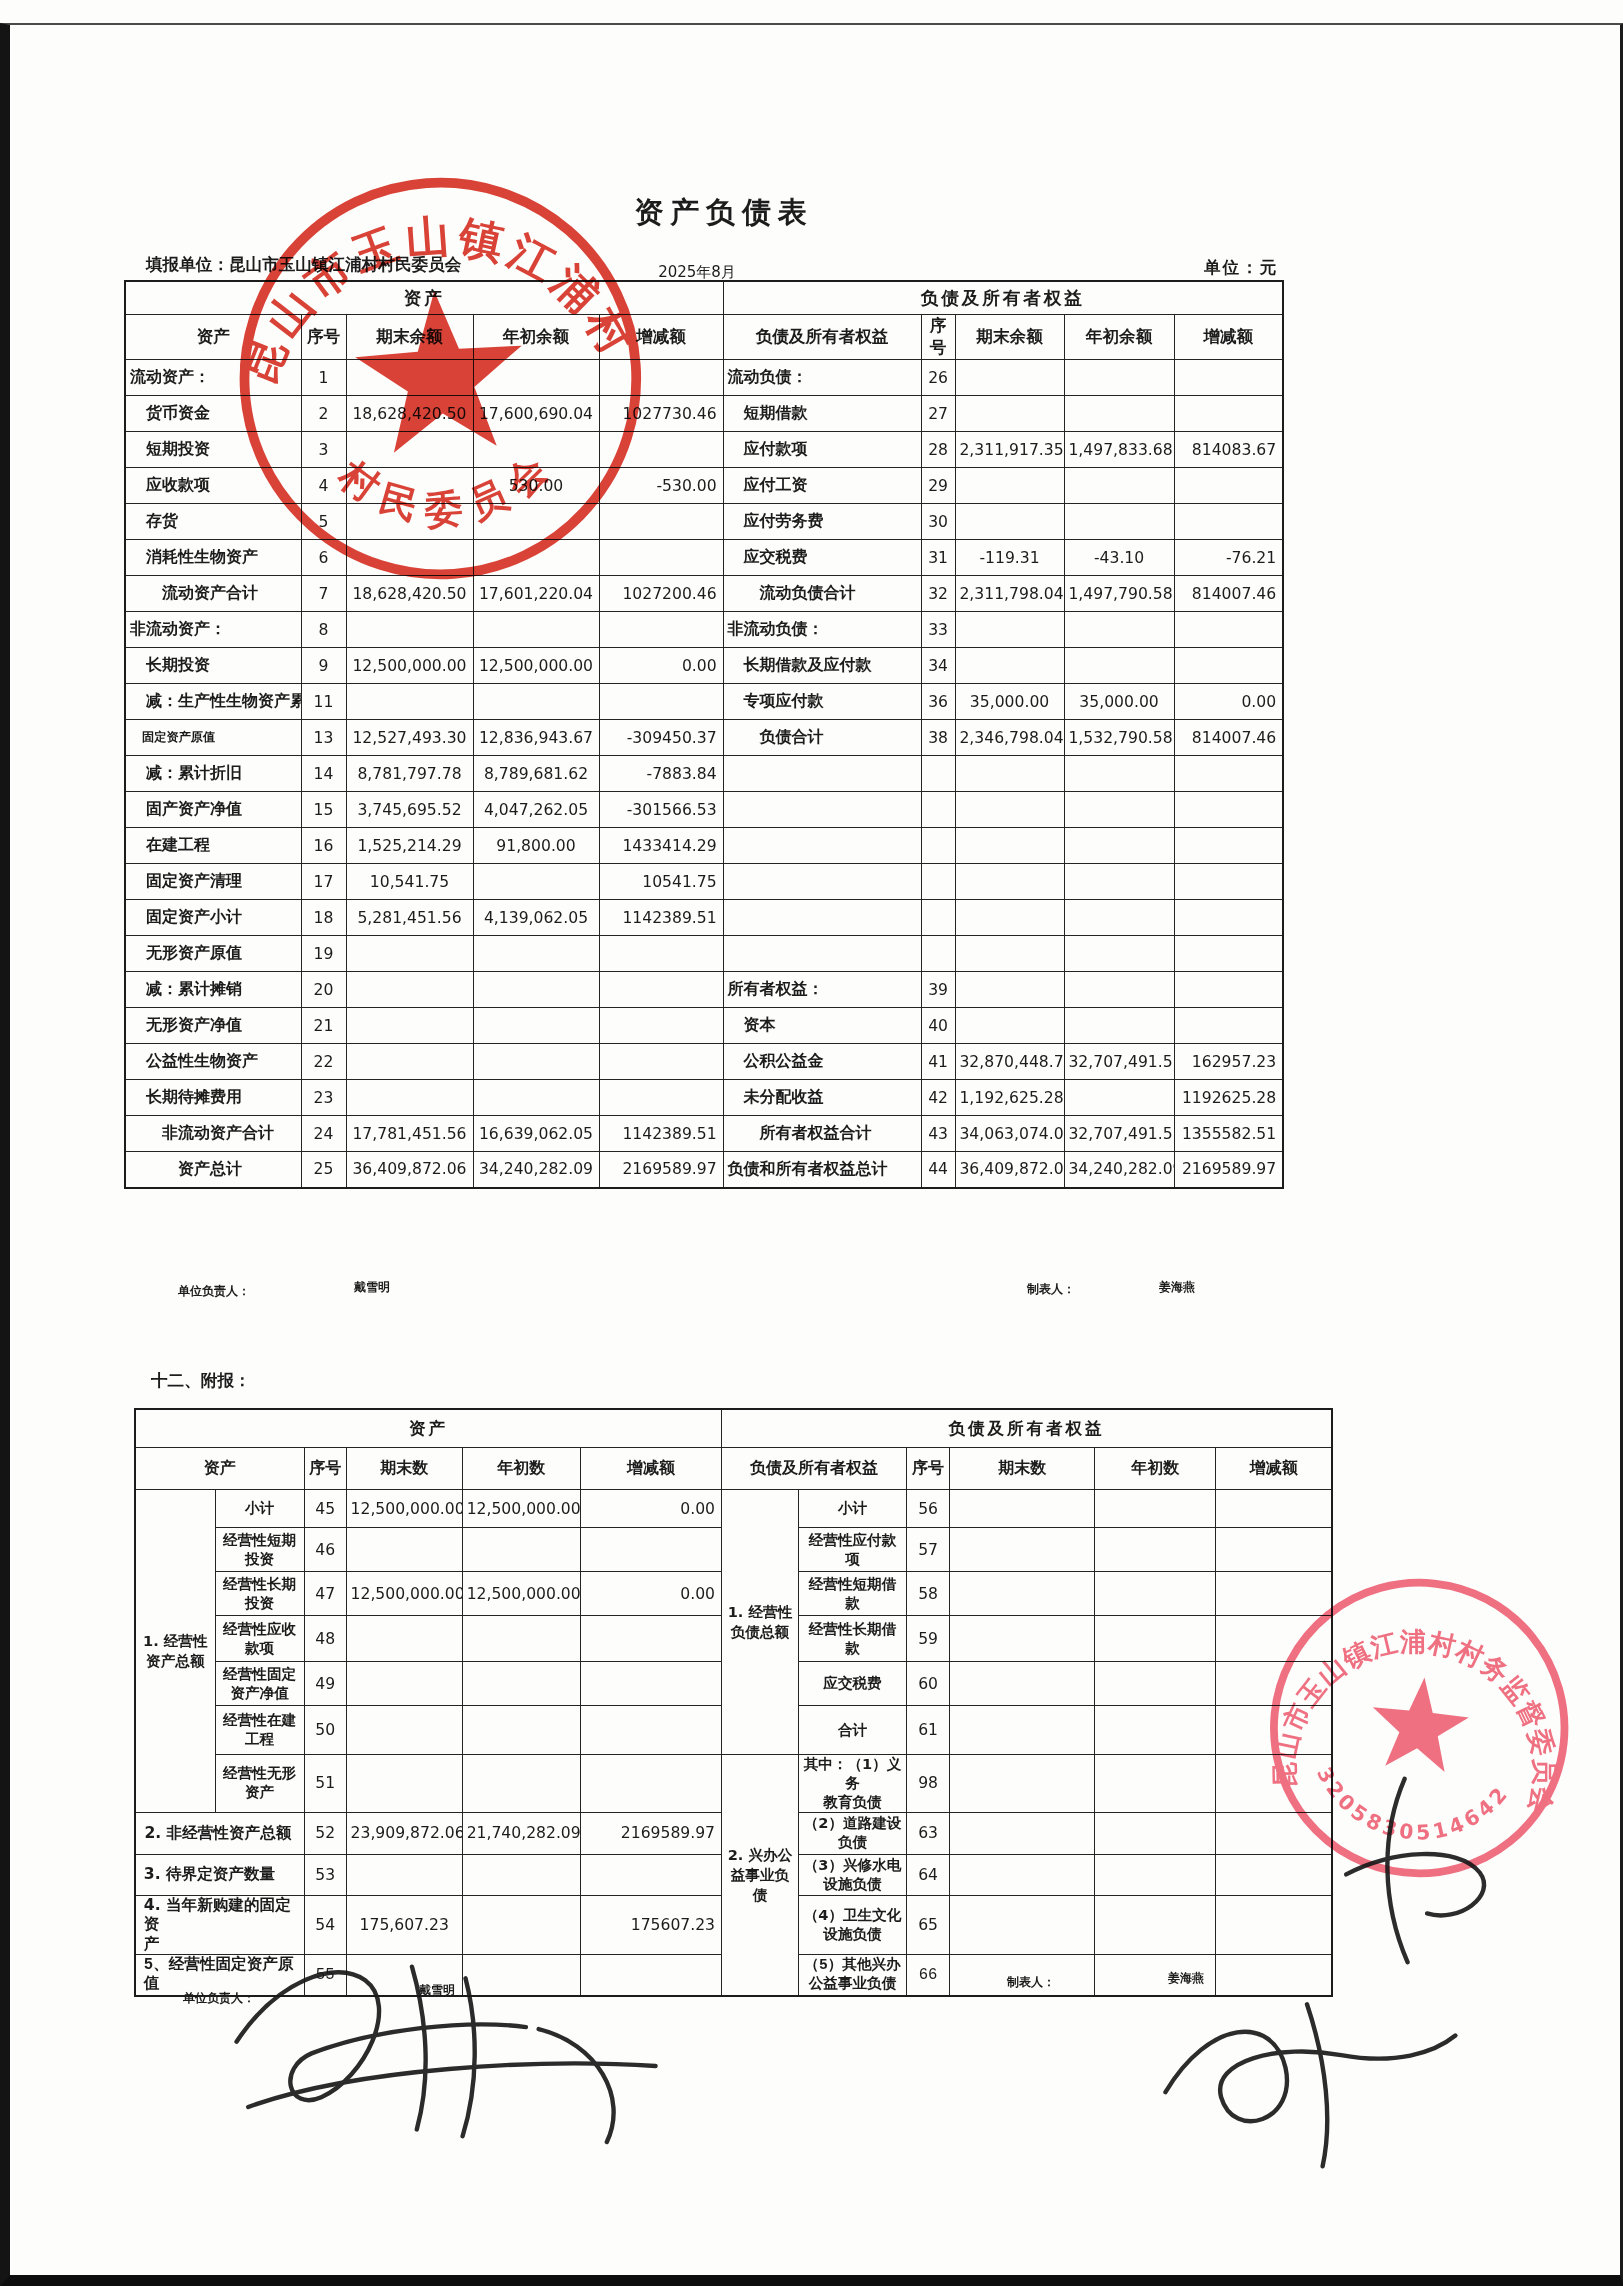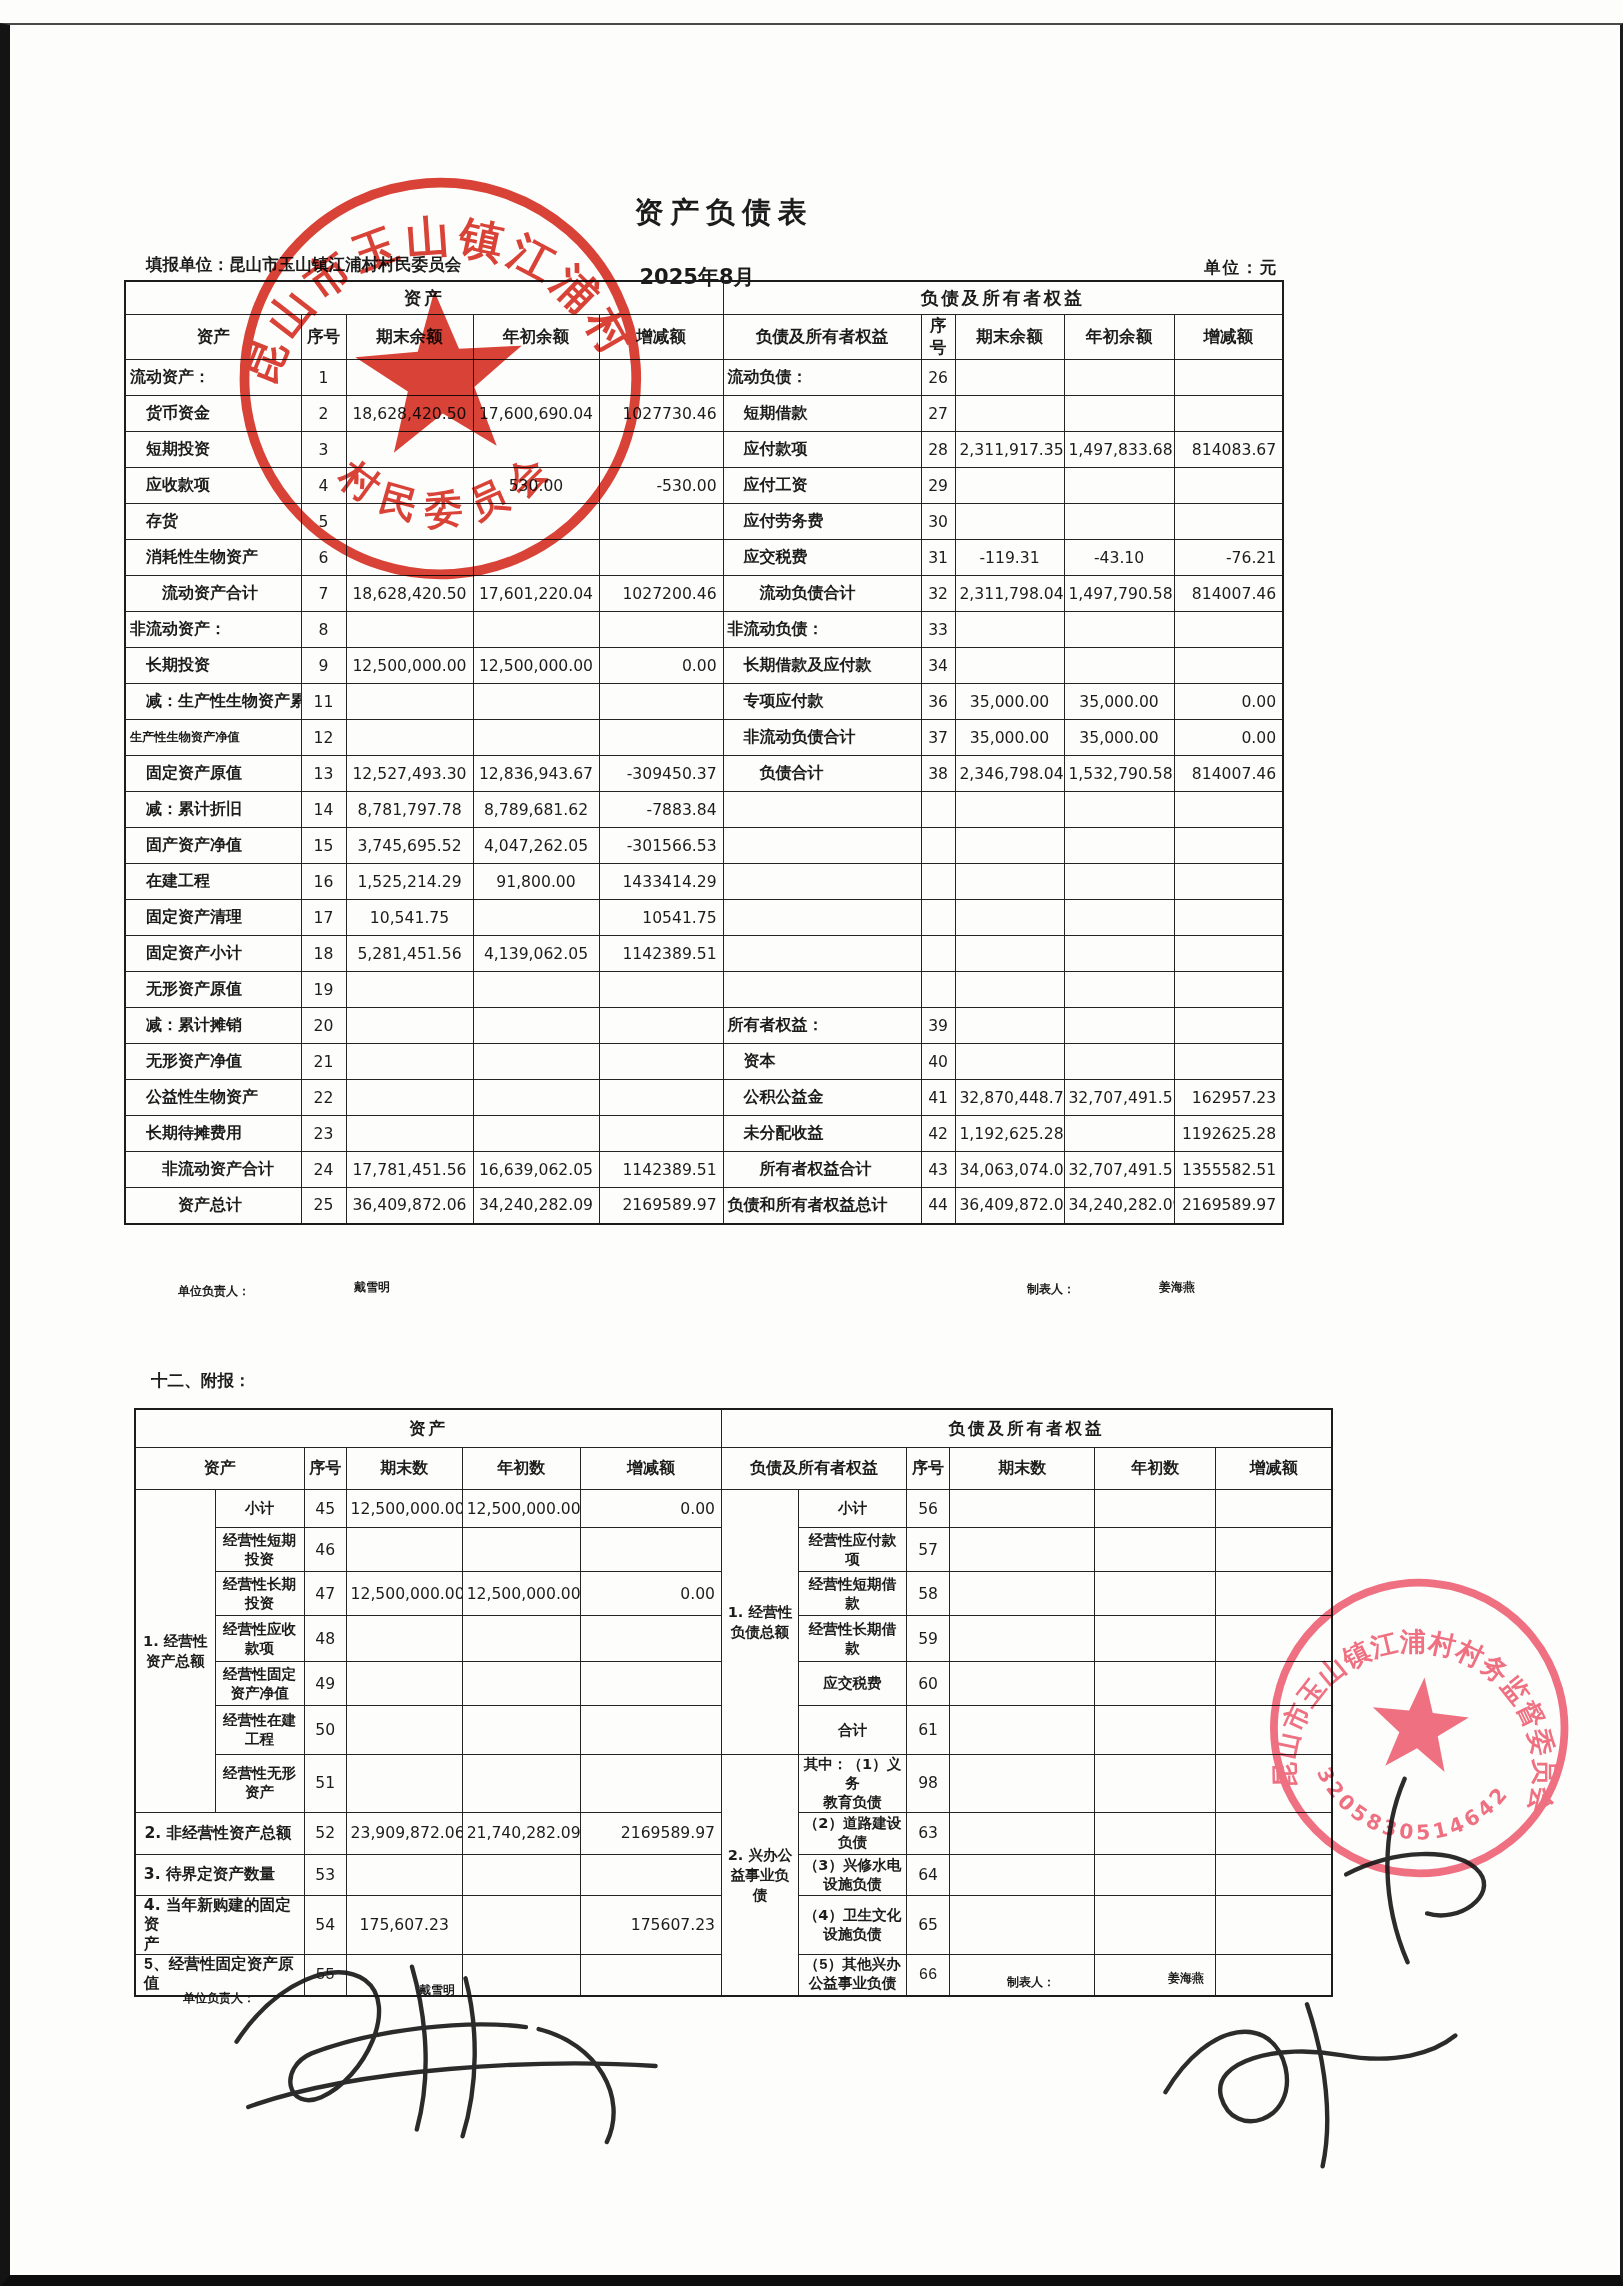--- a/index.html
+++ b/index.html
@@ -16,21 +16,21 @@
     border-right:4.9px solid #1b1b1b;
     border-bottom:12.7px solid #0d0d0d;
     border-top:2.9px solid #4a4a4a;
     pointer-events:none;z-index:30;
   }
   .title{
     position:absolute;left:556px;top:193px;width:336px;
     text-align:center;font-size:29px;font-weight:700;letter-spacing:6.8px;
   }
   .hdr-unit{position:absolute;left:146px;top:254px;font-size:16.6px;font-weight:700;}
-  .hdr-period{position:absolute;left:585px;top:263px;width:224px;text-align:center;font-size:21px;font-weight:700;}
+  .hdr-period{position:absolute;left:585px;top:263px;width:224px;text-align:center;font-size:15px;font-weight:400;}
   .hdr-yuan{position:absolute;left:1204px;top:257px;font-size:16.6px;font-weight:700;letter-spacing:2px;}
 
   table{border-collapse:collapse;table-layout:fixed;background:transparent;}
   td{border:1.6px solid #242424;padding:0 3.9px;overflow:hidden;vertical-align:middle;}
   .outer{border:2.5px solid #1c1c1c;}
 
   #t1{position:absolute;left:124px;top:280px;z-index:2;}
   #t1 table{width:1158px;}
   #t1 thead tr.sec td{height:32px;font-size:17.6px;font-weight:700;text-align:center;letter-spacing:2.9px;}
   #t1 thead tr.hdr td{height:36px;font-size:16.6px;font-weight:700;text-align:center;}
@@ -239,32 +239,20 @@
           <td class="num"></td>
           <td class="num"></td>
           <td class="chg"></td>
           <td class="lab">　专项应付款</td>
           <td class="no">36</td>
           <td class="num">35,000.00</td>
           <td class="num">35,000.00</td>
           <td class="chg">0.00</td>
         </tr>
 
-        <tr>
-          <td class="lab">生产性生物资产净值</td>
-          <td class="no">12</td>
-          <td class="num"></td>
-          <td class="num"></td>
-          <td class="chg"></td>
-          <td class="lab">　非流动负债合计</td>
-          <td class="no">37</td>
-          <td class="num">35,000.00</td>
-          <td class="num">35,000.00</td>
-          <td class="chg">0.00</td>
-        </tr>
 
         <tr>
           <td class="lab">　固定资产原值</td>
           <td class="no">13</td>
           <td class="num">12,527,493.30</td>
           <td class="num">12,836,943.67</td>
           <td class="chg">-309450.37</td>
           <td class="lab">　　负债合计</td>
           <td class="no">38</td>
           <td class="num">2,346,798.04</td>

